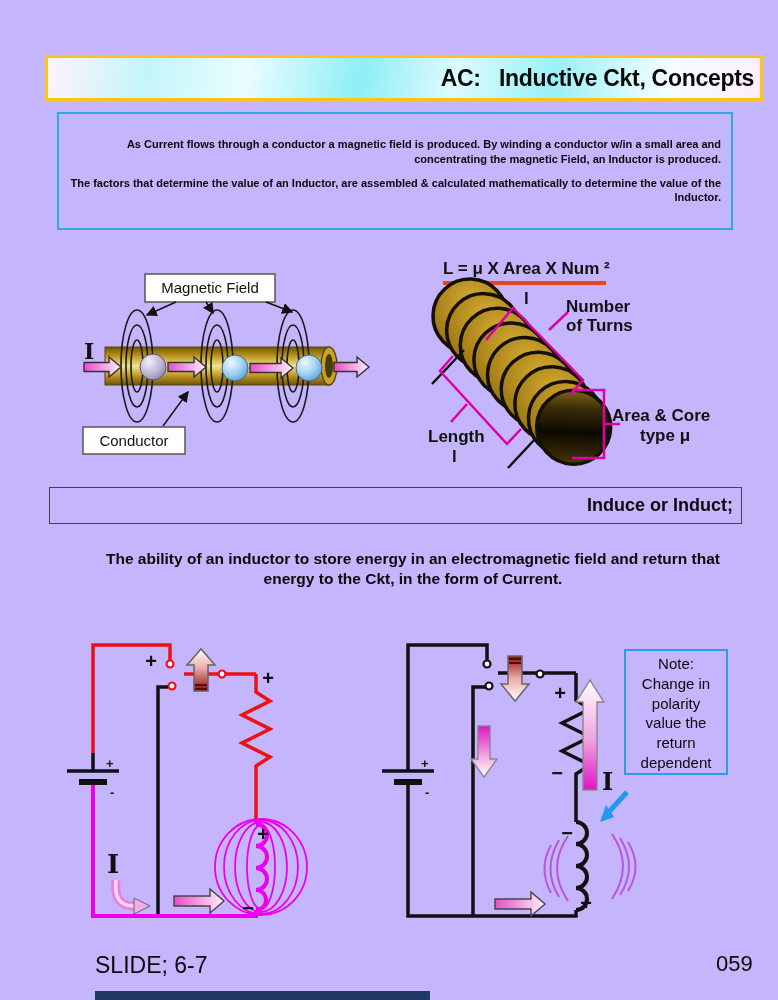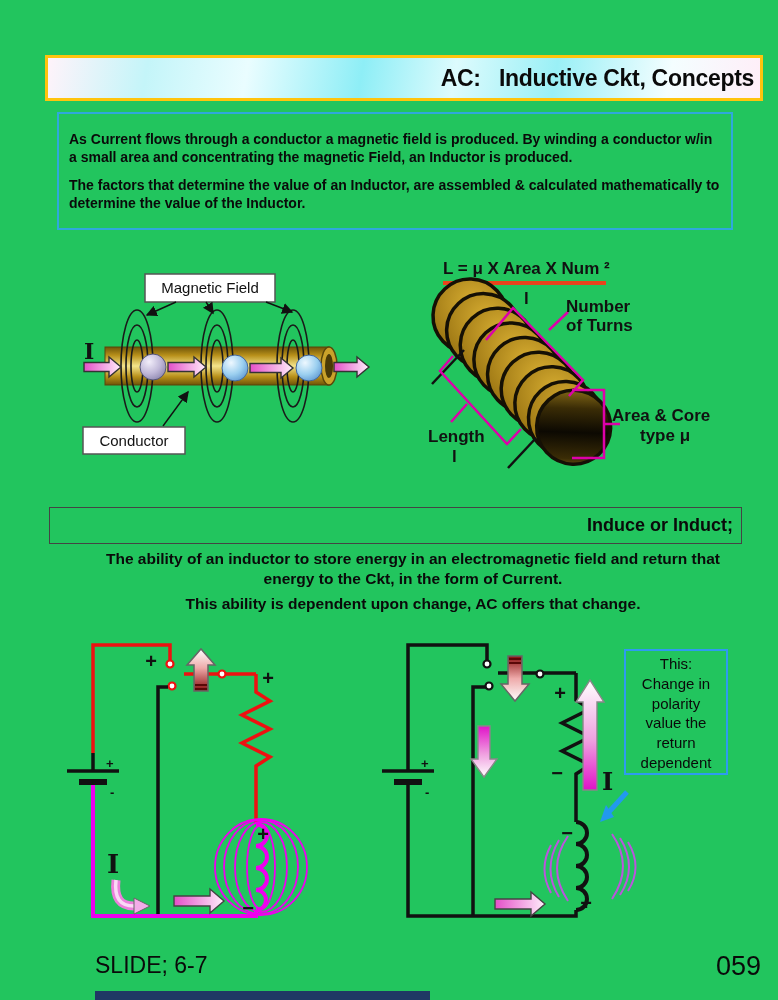--- a/index.html
+++ b/index.html
@@ -1,41 +1,41 @@
 <!DOCTYPE html>
 <html><head>
 <meta charset="utf-8">
 <style>
   html,body{margin:0;padding:0;background:#fff;}
-  .page{position:relative;width:778px;height:1000px;background:#22c55e;overflow:hidden;
+  .page{position:relative;width:778px;height:1000px;background:#c4b5fd;overflow:hidden;
         font-family:"Liberation Sans",sans-serif;color:#0a0a0a;}
   .abs{position:absolute;}
 
   .banner{left:45px;top:55px;width:712px;height:40px;border:3px solid #ffc40d;
     background:linear-gradient(100deg,#fff3fa 0%,#c4f5f9 14%,#eafdff 28%,#8eeef6 44%,#ddfbfd 57%,#9af0f6 71%,#f4feff 87%,#ffeef8 100%);
     display:flex;align-items:center;justify-content:flex-end;}
   .banner span{font-size:23px;font-weight:bold;padding-right:6px;letter-spacing:-0.3px;}
 
   .intro-box{left:57px;top:112px;width:676px;height:118px;border:2px solid #2fa8dc;
     box-sizing:border-box;display:flex;flex-direction:column;justify-content:center;}
-  .intro-box p{margin:5px 10px;text-align:left;font-size:14px;font-weight:bold;line-height:1.3;}
+  .intro-box p{margin:5px 10px;text-align:right;font-size:11px;font-weight:bold;line-height:1.3;}
 
   .induce-box{left:49px;top:487px;width:693px;height:37px;border:1.5px solid #444;
-    box-sizing:border-box;display:flex;align-items:center;justify-content:flex-end;margin-top:20px;}
+    box-sizing:border-box;display:flex;align-items:center;justify-content:flex-end;}
   .induce-box span{font-size:18px;font-weight:bold;padding-right:8px;}
 
   .body-p{left:70px;width:654px;text-align:center;font-size:15.5px;font-weight:bold;line-height:1.28;margin:16px;}
   .body-p1{top:533px;}
   .body-p2{top:578px;}
 
   .note-box{left:624px;top:649px;width:104px;height:126px;border:2px solid #2e9bf0;
     box-sizing:border-box;text-align:center;font-size:15px;line-height:1.32;padding-top:3px;}
 
   .footer-slide{left:95px;top:952px;font-size:23px;}
-  .footer-page{left:716px;top:951px;font-size:27px;}
+  .footer-page{left:716px;top:951px;font-size:22px;}
   .bottom-bar{left:95px;top:991px;width:335px;height:9px;background:#1f3864;}
 
   svg text{font-family:"Liberation Sans",sans-serif;}
   .lbl{font-size:15px;fill:#111;}
   .blbl{font-size:17px;font-weight:bold;fill:#111;}
   .sign{font-size:20px;font-weight:bold;fill:#111;}
   .bsign{font-size:13px;font-weight:bold;fill:#111;}
   .serifI{font-family:"DejaVu Serif",serif;font-weight:bold;fill:#111;}
 </style>
 </head>
@@ -163,21 +163,20 @@
     <text x="428" y="442" class="blbl">Length</text>
     <text x="452" y="462" class="blbl" font-size="16">l</text>
     <text x="612" y="421" class="blbl">Area &amp; Core</text>
     <text x="640" y="441" class="blbl">type μ</text>
   </svg>
 
   <div class="abs induce-box">
     <span>Induce or Induct;</span>
   </div>
   <p class="abs body-p body-p1">The ability of an inductor to store energy in an electromagnetic field and return that energy to the Ckt, in the form of Current.</p>
-  <p class="abs body-p body-p2">This ability is dependent upon change, AC offers that change.</p>
 
   <svg class="abs" style="left:60px;top:630px;" width="700" height="300" viewBox="60 630 700 300">
     <defs>
       <linearGradient id="gUpRed" x1="0" y1="0" x2="0" y2="1">
         <stop offset="0" stop-color="#ffffff"></stop>
           <stop offset="0.45" stop-color="#eeaaaa"></stop>
         <stop offset="1" stop-color="#8a1010"></stop>
       </linearGradient>
       <linearGradient id="gDownRed" x1="0" y1="0" x2="0" y2="1">
         <stop offset="0" stop-color="#8a1010"></stop>
@@ -271,21 +270,21 @@
       <text x="567" y="840" class="sign" text-anchor="middle">−</text>
       <text x="586" y="910" class="sign" text-anchor="middle">+</text>
       <text x="602" y="790" class="serifI" font-size="24">I</text>
       <line x1="627" y1="792" x2="608" y2="813" stroke="#2299ee" stroke-width="5"></line>
       <polygon points="600,822 614,817 606,805" fill="#2299ee"></polygon>
       <path d="M495,899 L531,899 L531,892 L545,904 L531,916 L531,909 L495,909 Z" fill="url(#gPinkH2)" stroke="#444" stroke-width="1.4"></path>
     </g>
   </svg>
 
   <div class="abs note-box">
-    <div>This:</div>
+    <div>Note:</div>
     <div>Change in</div>
     <div>polarity</div>
     <div>value the</div>
     <div>return</div>
     <div>dependent</div>
   </div>
 
   <div class="abs footer-slide">SLIDE; 6-7</div>
   <div class="abs footer-page">059</div>
   <div class="abs bottom-bar"></div>

